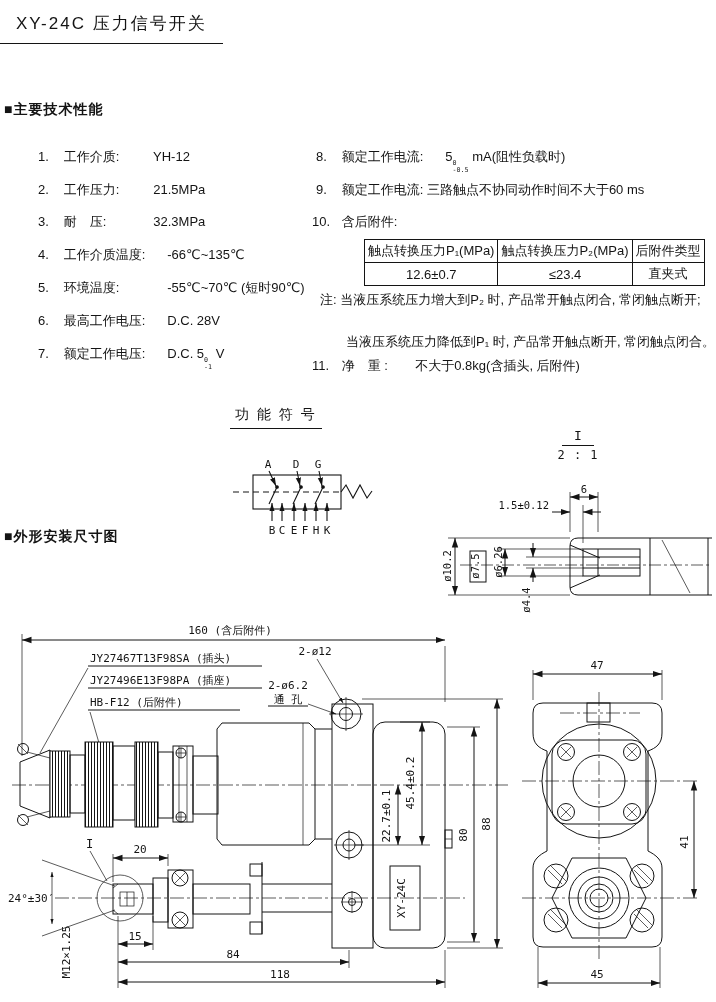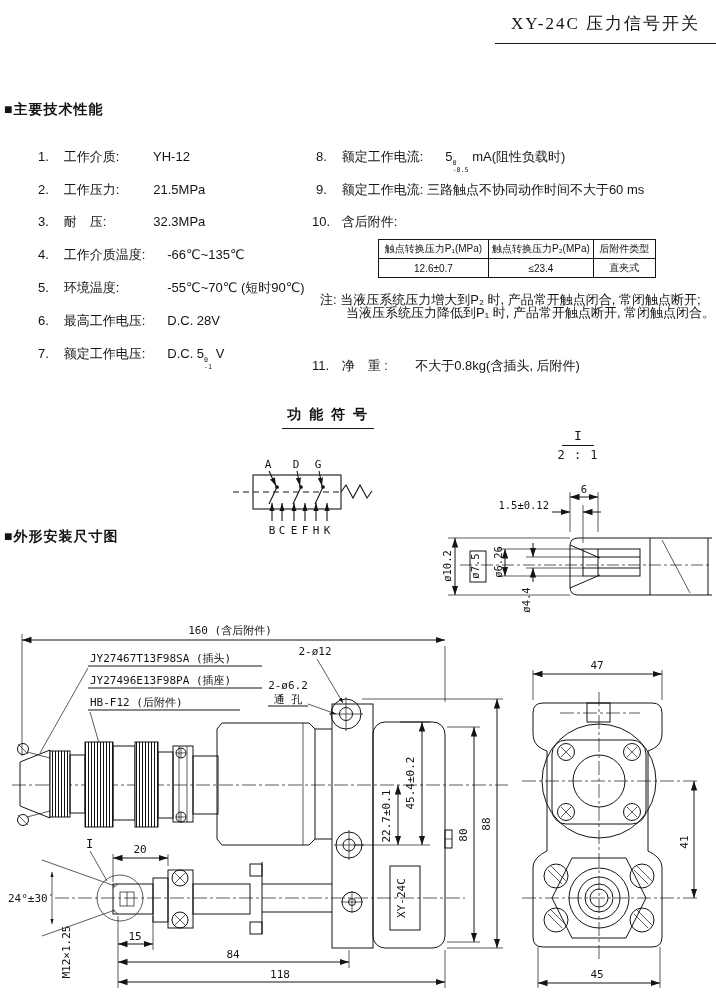--- a/index.html
+++ b/index.html
@@ -1,34 +1,34 @@
 <!DOCTYPE html>
 <html><head>
 <meta charset="utf-8">
 <style>
   *{margin:0;padding:0;box-sizing:border-box}
   html,body{background:#fff}
   body{width:716px;height:1002px;position:relative;color:#141414;
        font-family:"Liberation Sans","DejaVu Sans",sans-serif;overflow:hidden}
   .abs{position:absolute;white-space:nowrap}
-  .title-row{top:12px;left:0;width:716px;text-align:right;font-size:17px;letter-spacing:2px;
-             font-family:Liberation Serif, serif}
+  .title-row{top:12px;left:0;width:716px;text-align:left;font-size:17px;letter-spacing:2px;
+             font-family:Liberation Sans, sans-serif}
   .title-row span{display:inline-block;border-bottom:1.5px solid #141414;padding:0 16px 8px}
   .sec{font-weight:bold;font-size:14px;letter-spacing:1px}
   .spec{font-size:13px}
   .spec .num{display:inline-block;width:22px}
   .spec .lbl{display:inline-block;min-width:86px}
   .spec .lblw{display:inline-block;min-width:100px}
   .tolv{display:inline-flex;flex-direction:column;vertical-align:-4px;font-size:8px;line-height:7px;
         font-family:"DejaVu Sans Mono",monospace;text-align:left}
   .note{font-size:13px}
-  table.pt{position:absolute;left:378px;top:239px;border-collapse:collapse;font-size:10px}
+  table.pt{position:absolute;left:364px;top:239px;border-collapse:collapse;font-size:13px}
   table.pt th,table.pt td{border:1px solid #141414;font-weight:normal;text-align:center;
         padding:2px 3px;white-space:nowrap}
-  .fn-title{top:406px;left:230px;width:144px;text-align:right;font-size:14px;font-weight:bold;letter-spacing:2px}
+  .fn-title{top:406px;left:230px;width:144px;text-align:left;font-size:14px;font-weight:normal;letter-spacing:2px}
   .fn-title span{display:inline-block;border-bottom:1.2px solid #141414;padding:0 5px 4px}
   .frac{position:absolute;left:548px;top:425px;width:60px;text-align:center;
         font-family:"DejaVu Sans Mono",monospace}
   .frac .ft{display:inline-block;border-bottom:1px solid #141414;padding:0 12px 2px;font-size:13px}
   .frac .fb{padding-top:2px;font-size:12px;letter-spacing:1px}
   svg.draw{position:absolute;left:0;top:0;font-family:"DejaVu Sans Mono","DejaVu Sans",monospace}
 </style>
 </head>
 <body>
 
@@ -106,21 +106,21 @@
   </tr>
   <tr>
     <td>12.6±0.7</td>
     <td>≤23.4</td>
     <td>直夹式</td>
   </tr>
 </tbody>
   </table>
 
 <div class="abs note" style="left:320px;top:291px">注: 当液压系统压力增大到P₂ 时, 产品常开触点闭合, 常闭触点断开;</div>
-<div class="abs note" style="left:346px;top:304px">当液压系统压力降低到P₁ 时, 产品常开触点断开, 常闭触点闭合。</div>
+<div class="abs note" style="left:346px;top:333px">当液压系统压力降低到P₁ 时, 产品常开触点断开, 常闭触点闭合。</div>
 <div class="abs spec" style="left:312px;top:357px">
   <span class="num" style="width:26px">11.</span>
   <span class="lbl" style="min-width:70px">净　重 :</span>
   <span>不大于0.8kg(含插头, 后附件)</span>
 </div>
 
 <div class="abs fn-title">
   <span>功 能 符 号</span>
 </div>
 

